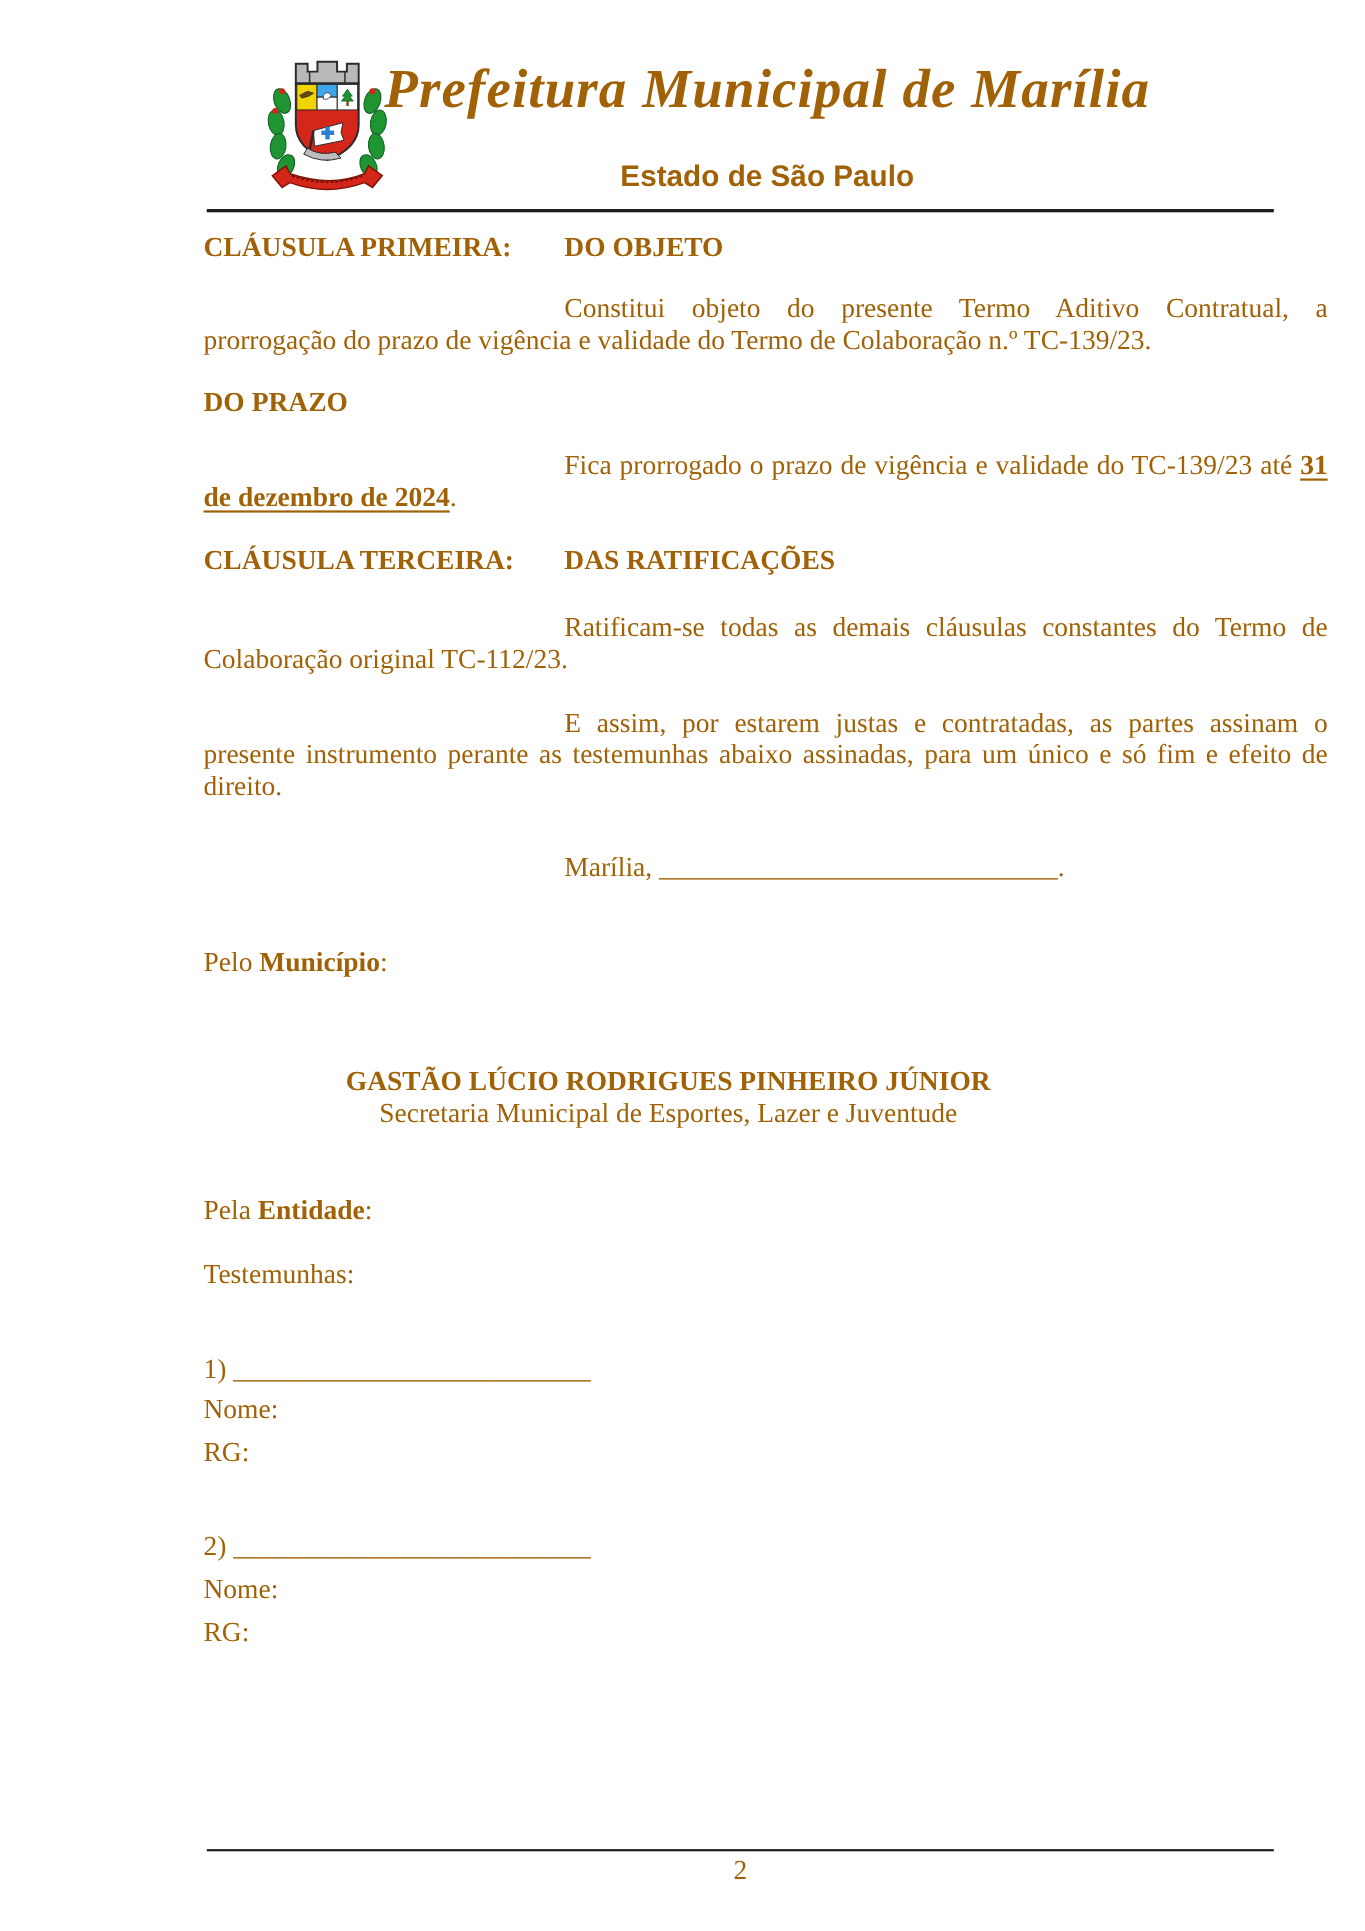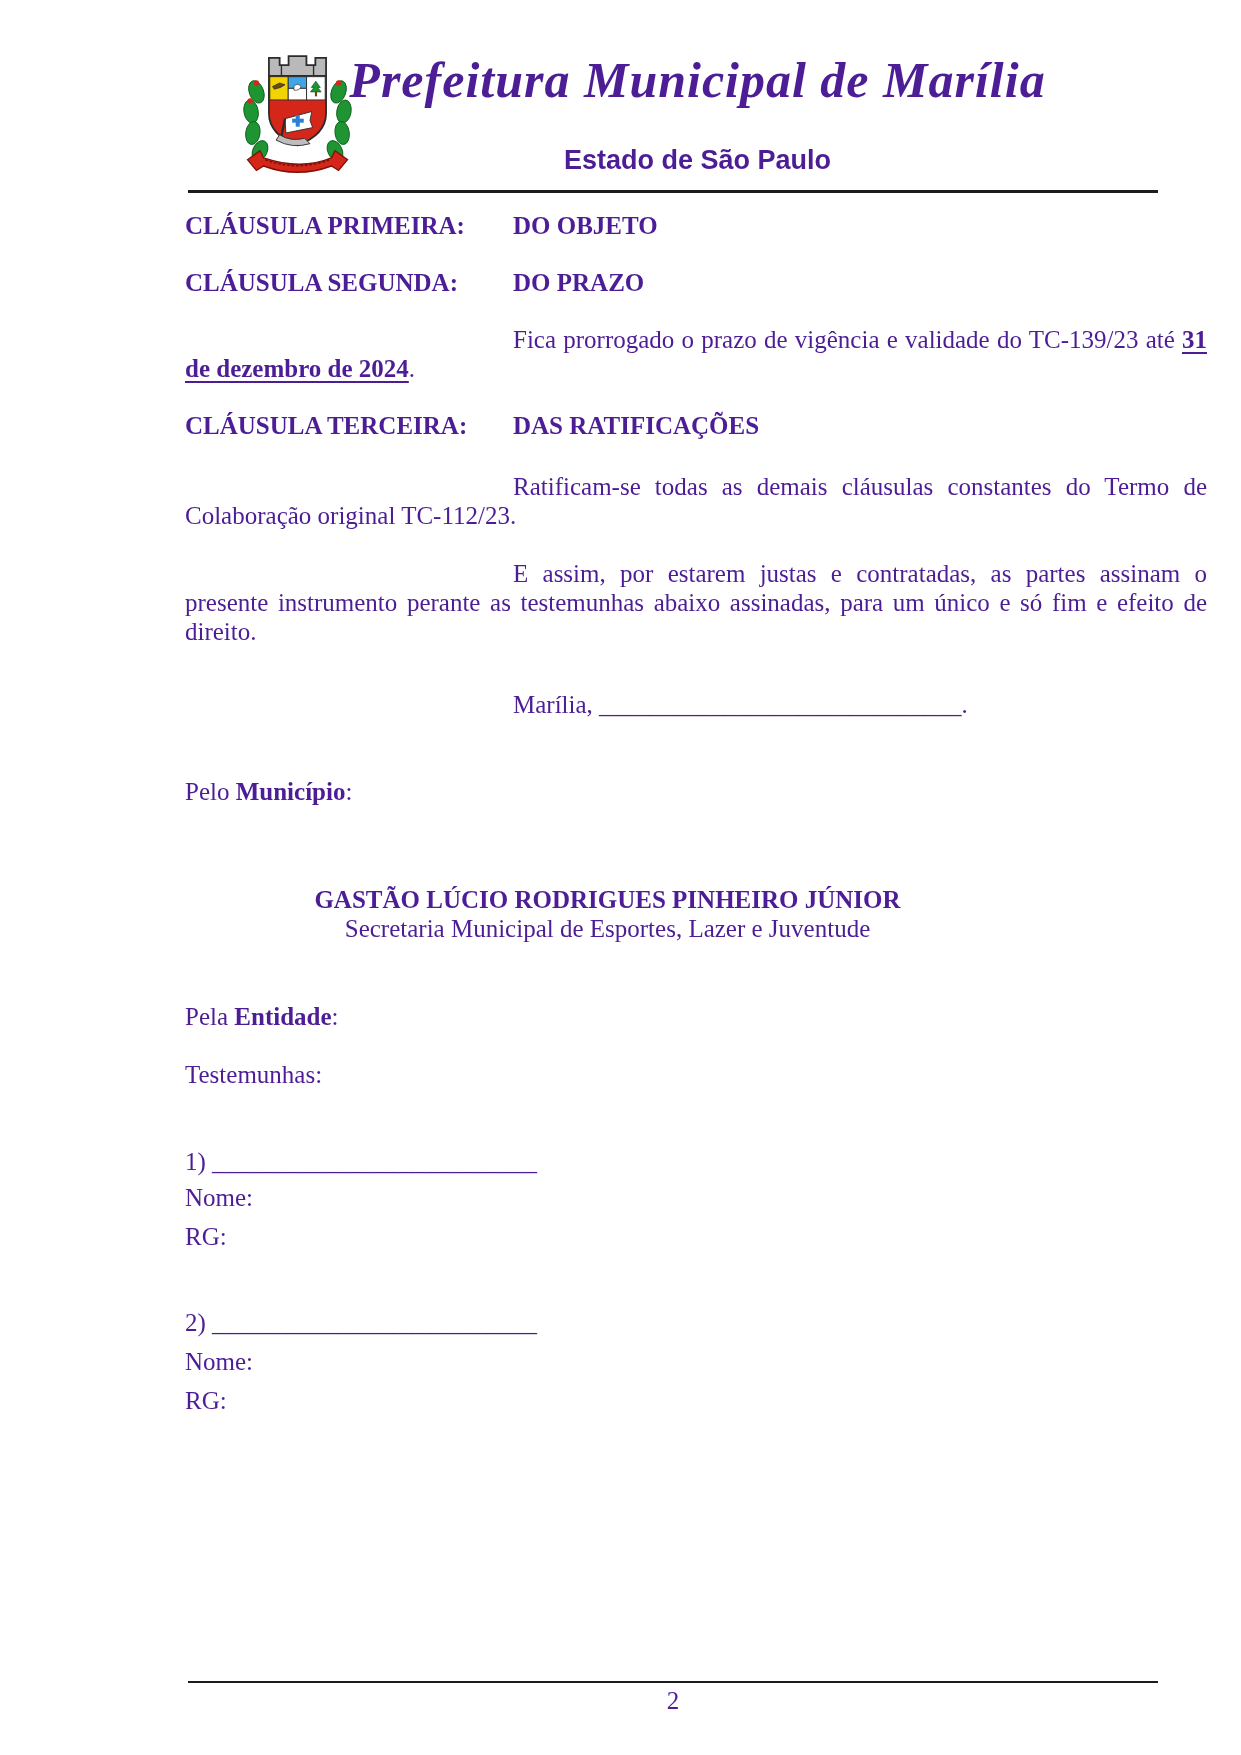--- a/index.html
+++ b/index.html
@@ -1,21 +1,21 @@
 <!DOCTYPE html>
 <html lang="pt"><head>
 <meta charset="utf-8">
 <style>
   * { margin:0; padding:0; box-sizing:border-box; }
   html,body { background:#ffffff; }
   .page {
     position:relative;
     width:1241px; height:1755px;
     background:#fff;
-    color:#4c1d95;
+    color:#a16207;
     font-family:"Liberation Serif","DejaVu Serif",serif;
     font-size:25px; line-height:29px;
     overflow:hidden;
   }
   
   .header { position:absolute; top:0; left:0; width:100%; height:193px; }
   .logo { position:absolute; left:235px; top:46px; width:125px; height:140px; }
   .title-wrap { position:absolute; left:185px; top:52px; width:1025px; text-align:center; }
   .doc-title { font-size:50px; font-weight:bold; font-style:italic; line-height:56px; letter-spacing:1px; }
   .doc-subtitle { font-family:"Liberation Sans","DejaVu Sans",sans-serif; font-size:27px; font-weight:bold; margin-top:38px; }
@@ -104,23 +104,23 @@
     </div>
     <div class="header-rule"></div>
   </div>
 
   <div class="content">
 
     <div class="clause m-c1">
       <span class="clabel">CLÁUSULA PRIMEIRA:</span>
       <span class="ctitle">DO OBJETO</span>
     </div>
+    <p class="para m-p1">Constitui objeto do presente Termo Aditivo Contratual, a prorrogação do prazo de vigência e validade do Termo de Colaboração n.º TC-139/23.</p>
 
     <div class="clause">
-      <span class="clabel">CLÁUSULA SEGUNDA:</span>
       <span class="ctitle">DO PRAZO</span>
     </div>
     <p class="para m-p2"><span>Fica prorrogado o prazo de vigência e validade do TC-139/23 até </span><span class="date-underline">31 de dezembro de 2024</span><span>.</span></p>
 
     <div class="clause">
       <span class="clabel">CLÁUSULA TERCEIRA:</span>
       <span class="ctitle">DAS RATIFICAÇÕES</span>
     </div>
     <p class="para m-p3">Ratificam-se todas as demais cláusulas constantes do Termo de Colaboração original TC-112/23.</p>
 

